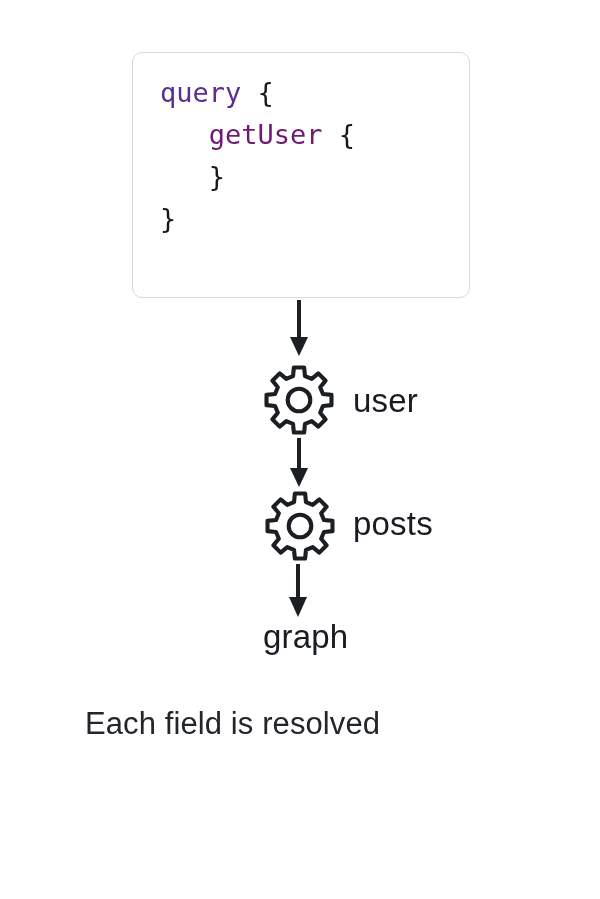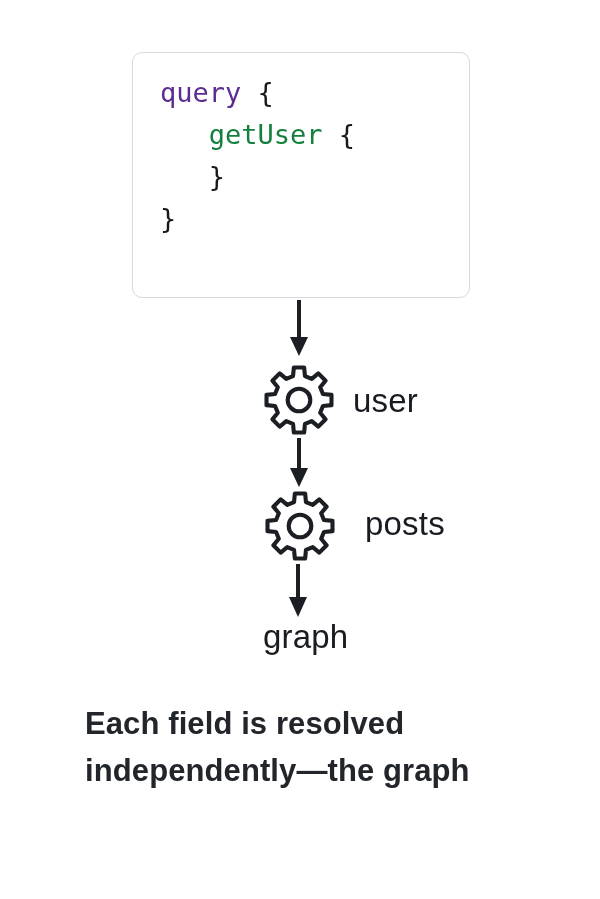--- a/index.html
+++ b/index.html
@@ -25,21 +25,21 @@
     padding: 19px 0 0 27px;
   }
   .codeline {
     white-space: pre;
     font-family: "DejaVu Sans Mono", monospace;
     font-size: 27px;
     line-height: 42px;
     color: #16181d;
   }
   .tok-kw    { color: #5c2d91; }
-  .tok-field { color: #15803d; }
+  .tok-field { color: #701a75; }
 
   
   .abs { position: absolute; }
   .arrow-svg  { display: block; }
   .gear-svg   { display: block; }
 
   .node-label {
     position: absolute;
     font-size: 33px;
     line-height: 36px;
@@ -51,21 +51,21 @@
   
   .caption {
     position: absolute;
     left: 85px; top: 701px;
     width: 470px;
     font-size: 31px;
     line-height: 46.5px;
     color: #22262b;
     letter-spacing: 0.1px;
   }
-  .caption-line { white-space: pre; font-weight: bold; }
+  .caption-line { white-space: pre; }
 
   
   .corner-dot {
     position: absolute;
     left: 595px; top: 893px;
     width: 4px; height: 4px;
     background: #111111;
   }
 </style>
 </head>
@@ -93,29 +93,28 @@
 
   <svg class="abs arrow-svg" style="left:289px; top:438px;" width="20" height="50" viewBox="0 0 20 50">
     <line x1="10" y1="0" x2="10" y2="32" stroke="#1b1e23" stroke-width="4"></line>
     <polygon points="1,30 19,30 10,49" fill="#1b1e23"></polygon>
   </svg>
 
   <svg class="abs gear-svg" style="left:263px; top:489px;" width="74" height="74" viewBox="0 0 72 72">
     <polygon fill="#ffffff" stroke="#1b1e23" stroke-width="4" stroke-linejoin="round" points="59.3,41.8 67.6,41.0 67.6,31.0 59.3,30.2 56.6,23.6 61.9,17.2 54.8,10.1 48.4,15.4 41.8,12.7 41.0,4.4 31.0,4.4 30.2,12.7 23.6,15.4 17.2,10.1 10.1,17.2 15.4,23.6 12.7,30.2 4.4,31.0 4.4,41.0 12.7,41.8 15.4,48.4 10.1,54.8 17.2,61.9 23.6,56.6 30.2,59.3 31.0,67.6 41.0,67.6 41.8,59.3 48.4,56.6 54.8,61.9 61.9,54.8 56.6,48.4"></polygon>
     <circle cx="36" cy="36" r="11" fill="none" stroke="#1b1e23" stroke-width="4"></circle>
   </svg>
-  <div class="node-label" style="left:353px; top:506px;margin-left:12px;">posts</div>
+  <div class="node-label" style="left:353px; top:506px;">posts</div>
 
   <svg class="abs arrow-svg" style="left:288px; top:564px;" width="20" height="54" viewBox="0 0 20 54">
     <line x1="10" y1="0" x2="10" y2="35" stroke="#1b1e23" stroke-width="4"></line>
     <polygon points="1,33 19,33 10,53" fill="#1b1e23"></polygon>
   </svg>
 
   <div class="node-label" style="left:263px; top:619px;">graph</div>
 
   <div class="caption">
     <div class="caption-line">Each field is resolved</div>
-    <div class="caption-line">independently—the graph</div>
   </div>
 
   <div class="corner-dot"></div>
 
 </div>
 
 </body></html>

